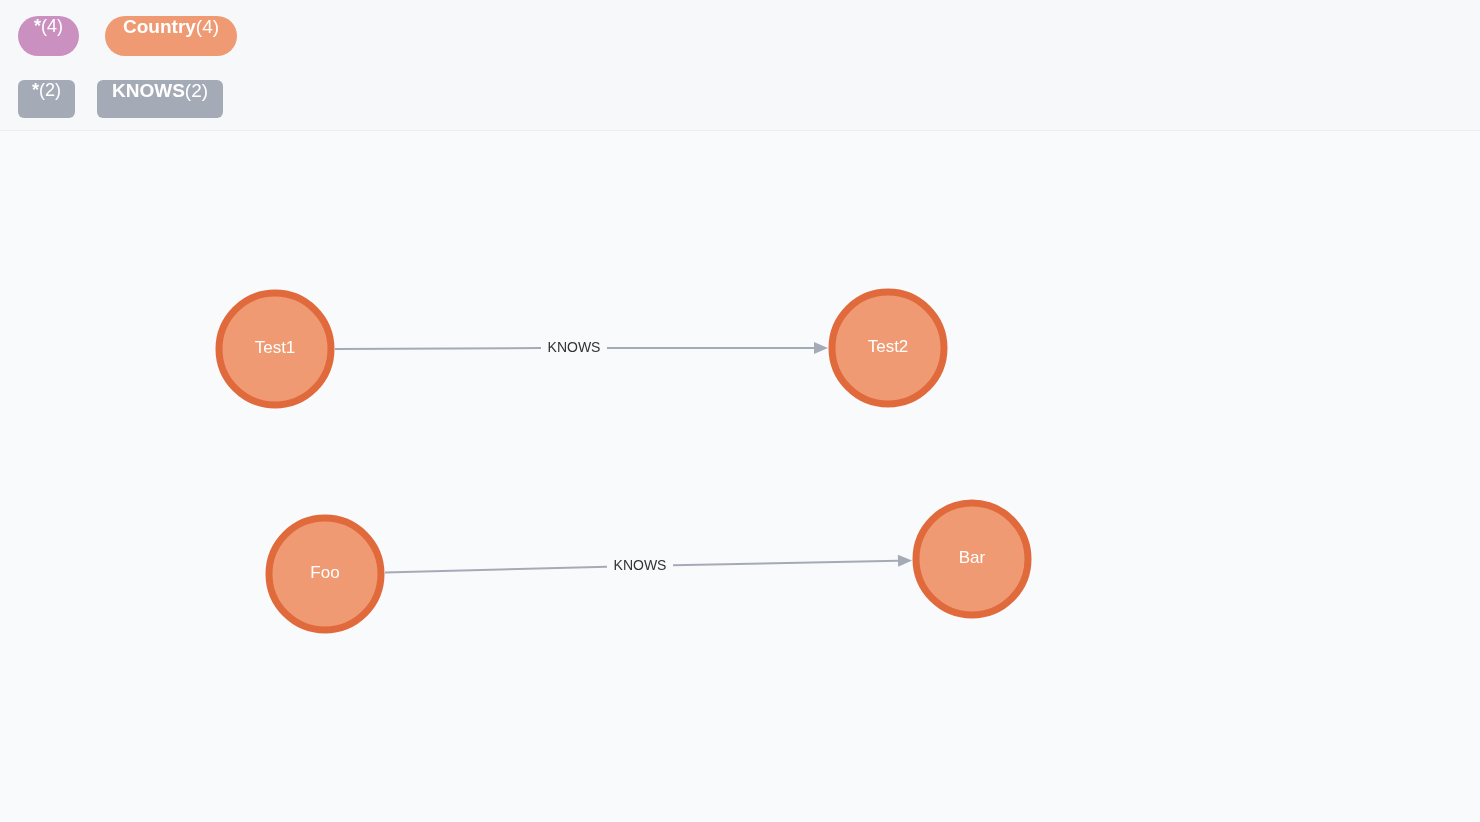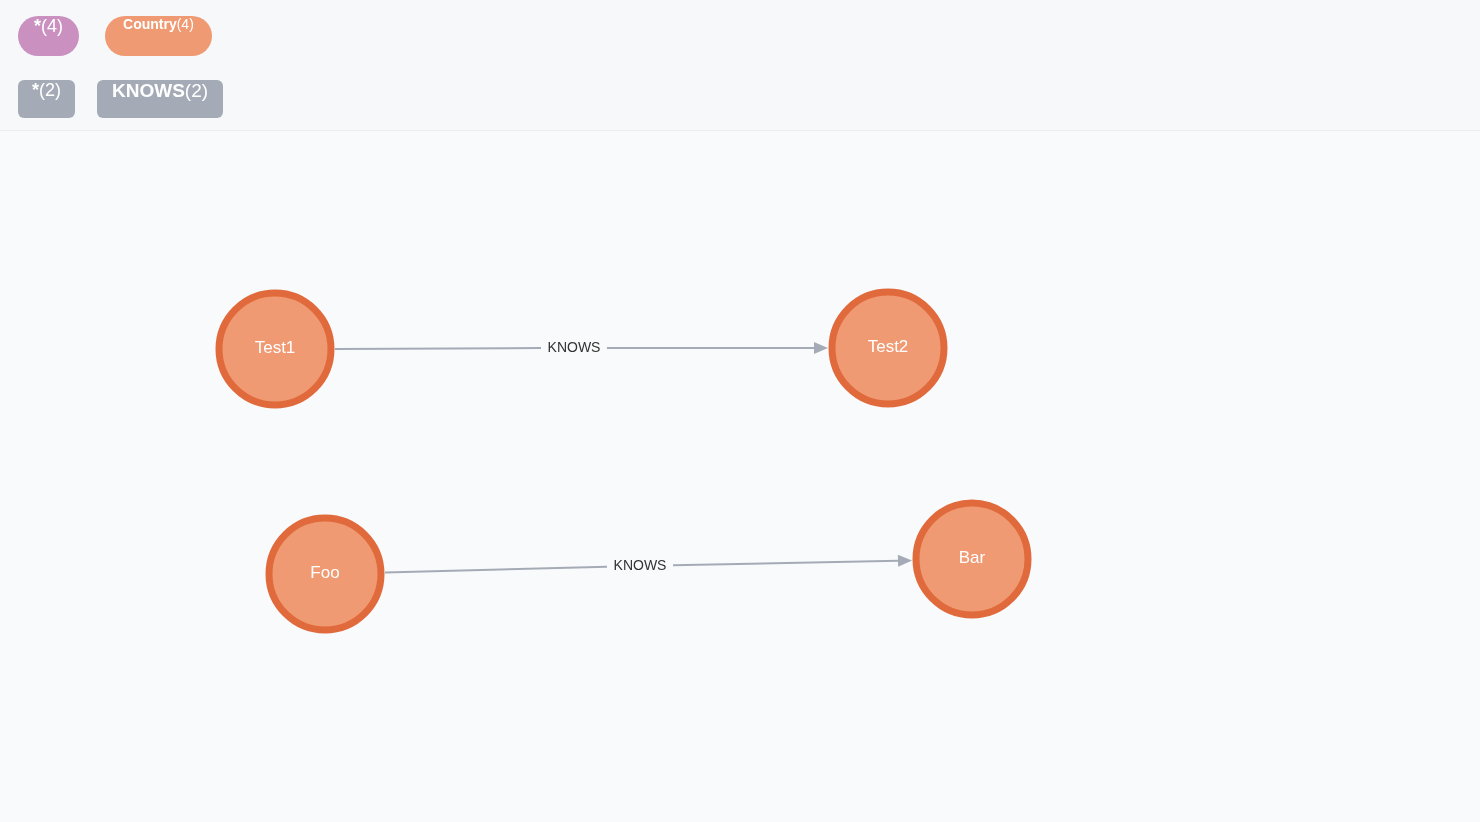--- a/index.html
+++ b/index.html
@@ -45,21 +45,21 @@
     box-sizing: border-box;
   }
   .pill .pill-name { font-weight: bold; }
   .pill .pill-count { font-weight: normal; }
 
   
   .pill.node-pill {
     border-radius: 22px;
     height: 40px;
     padding: 0 18px;
-    font-size: 14px;
+    font-size: 19px;
     margin-right: 26px;
   }
   .pill.node-pill.wildcard {
     background: #c990c0;
     padding: 0 16px;
     font-size: 18px;
   }
   .pill.node-pill.country {
     background: #ef9a72;
   }

